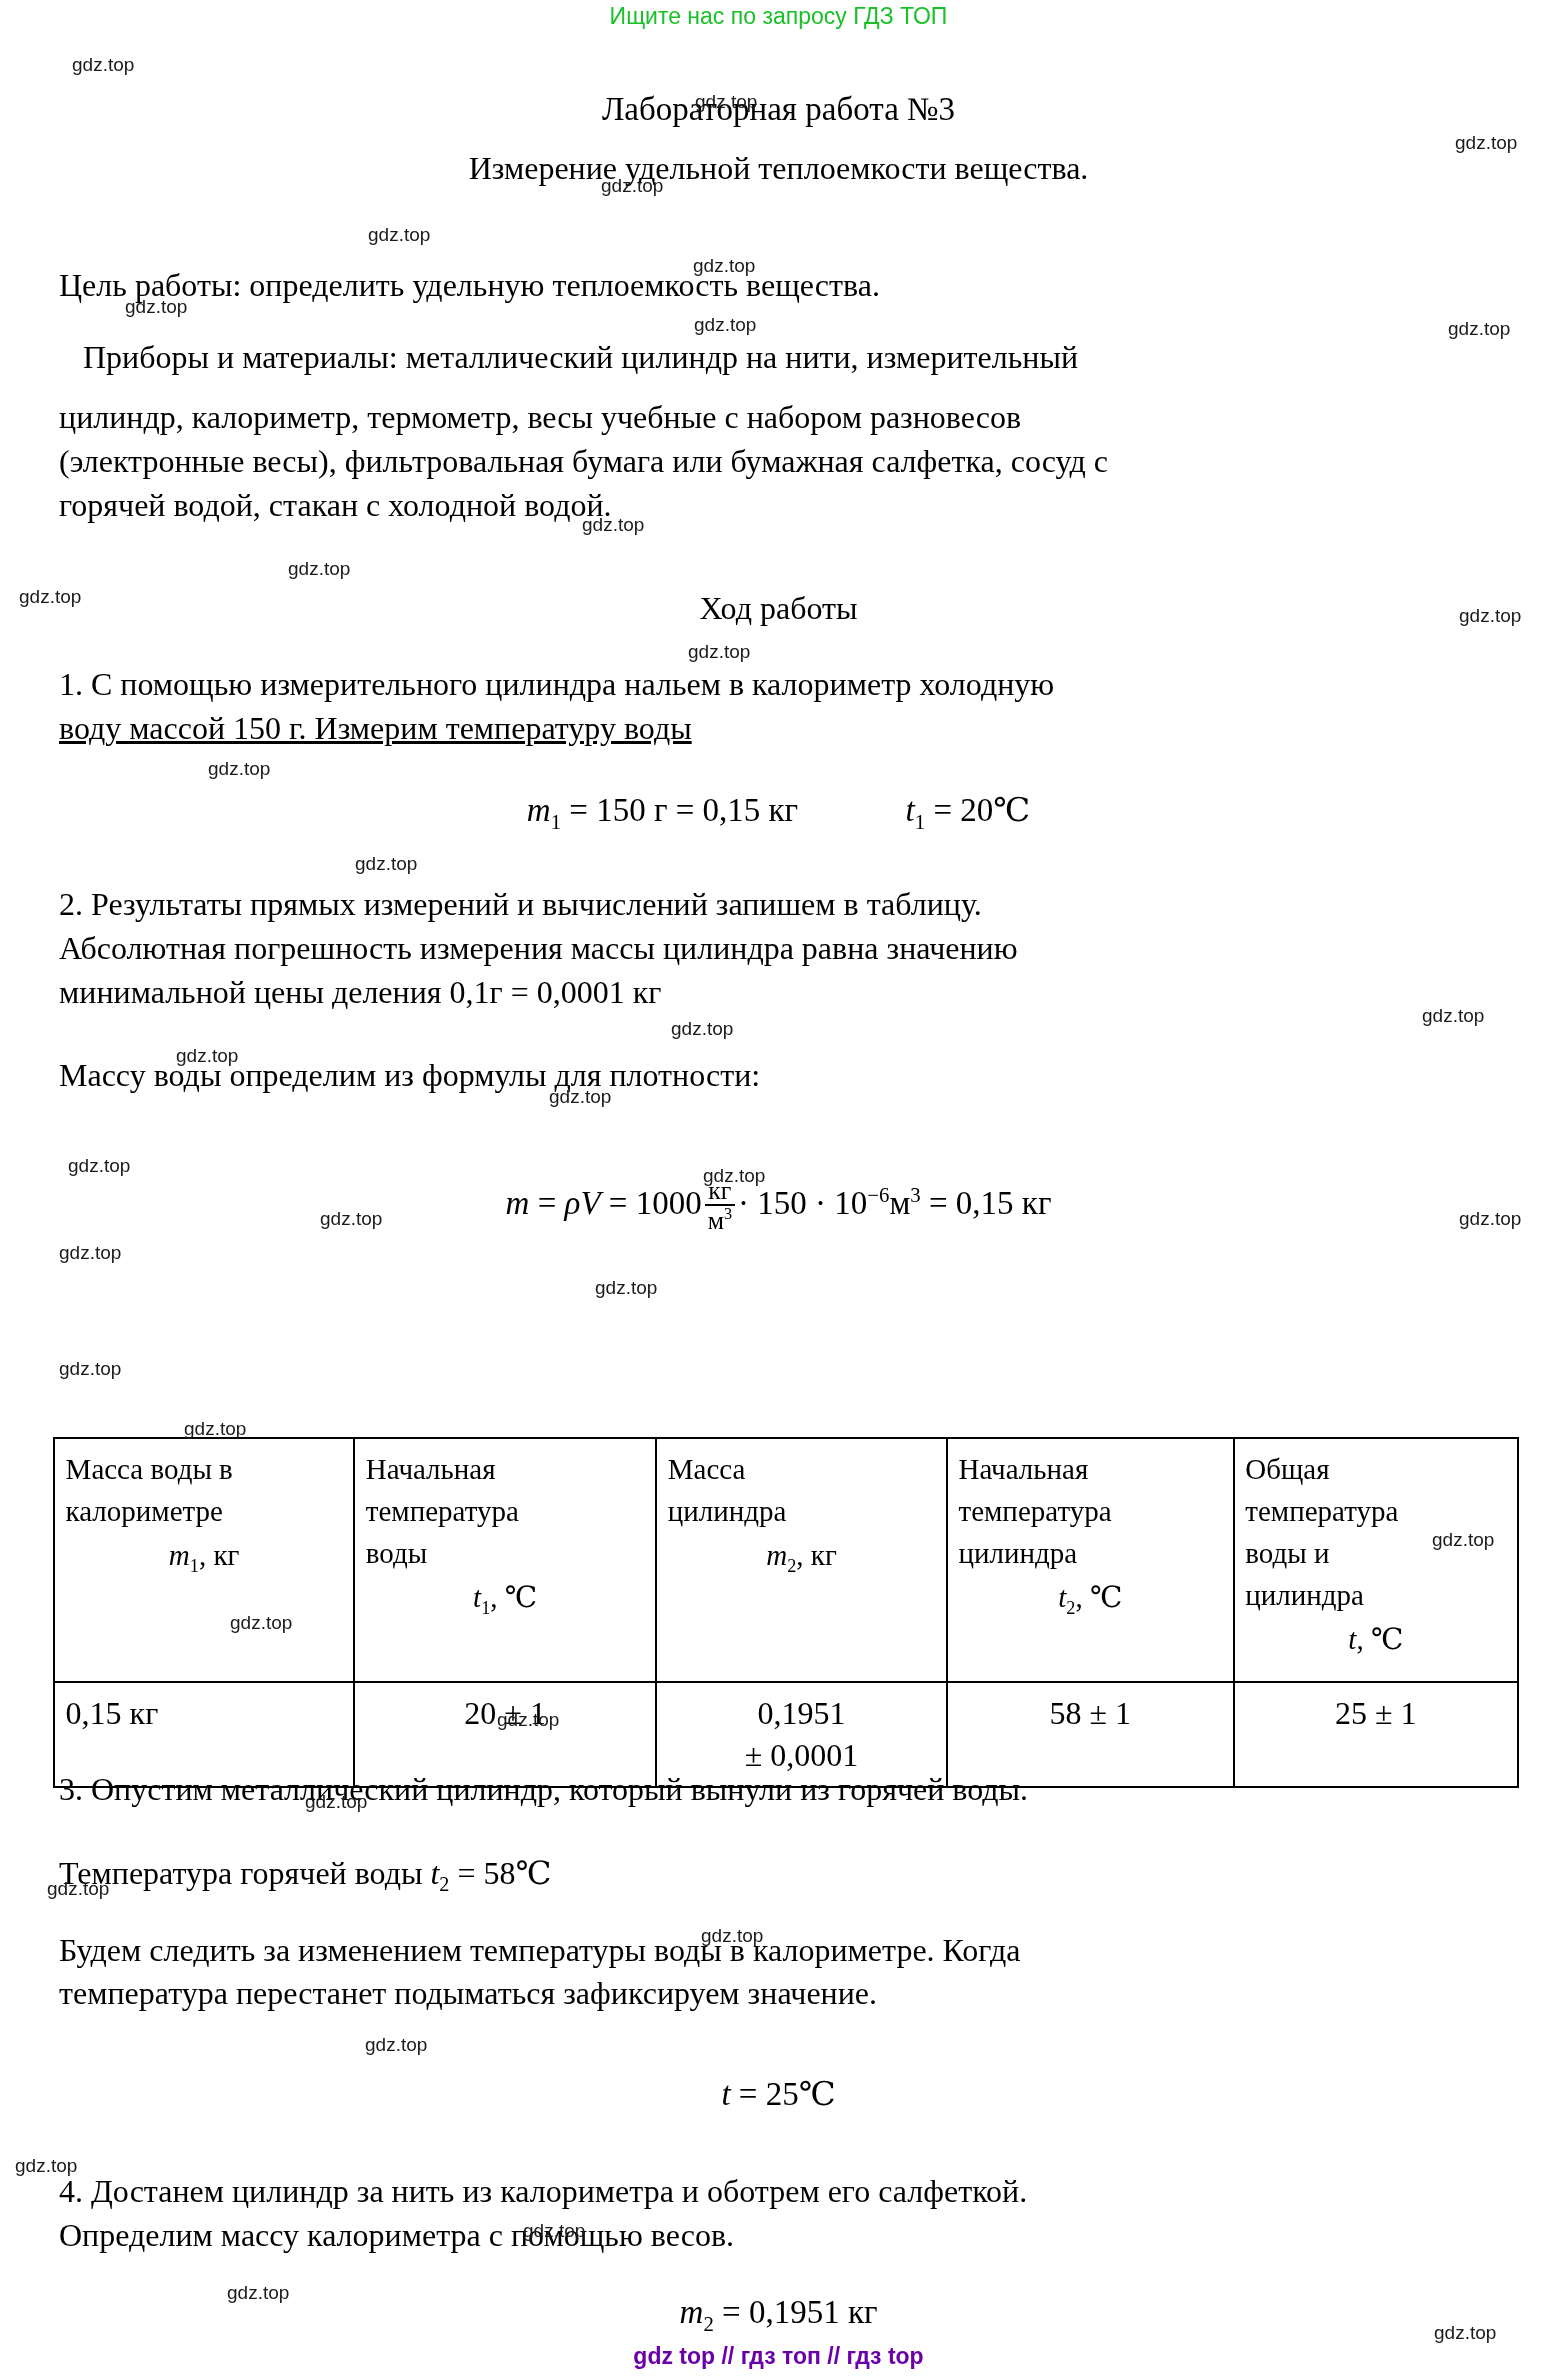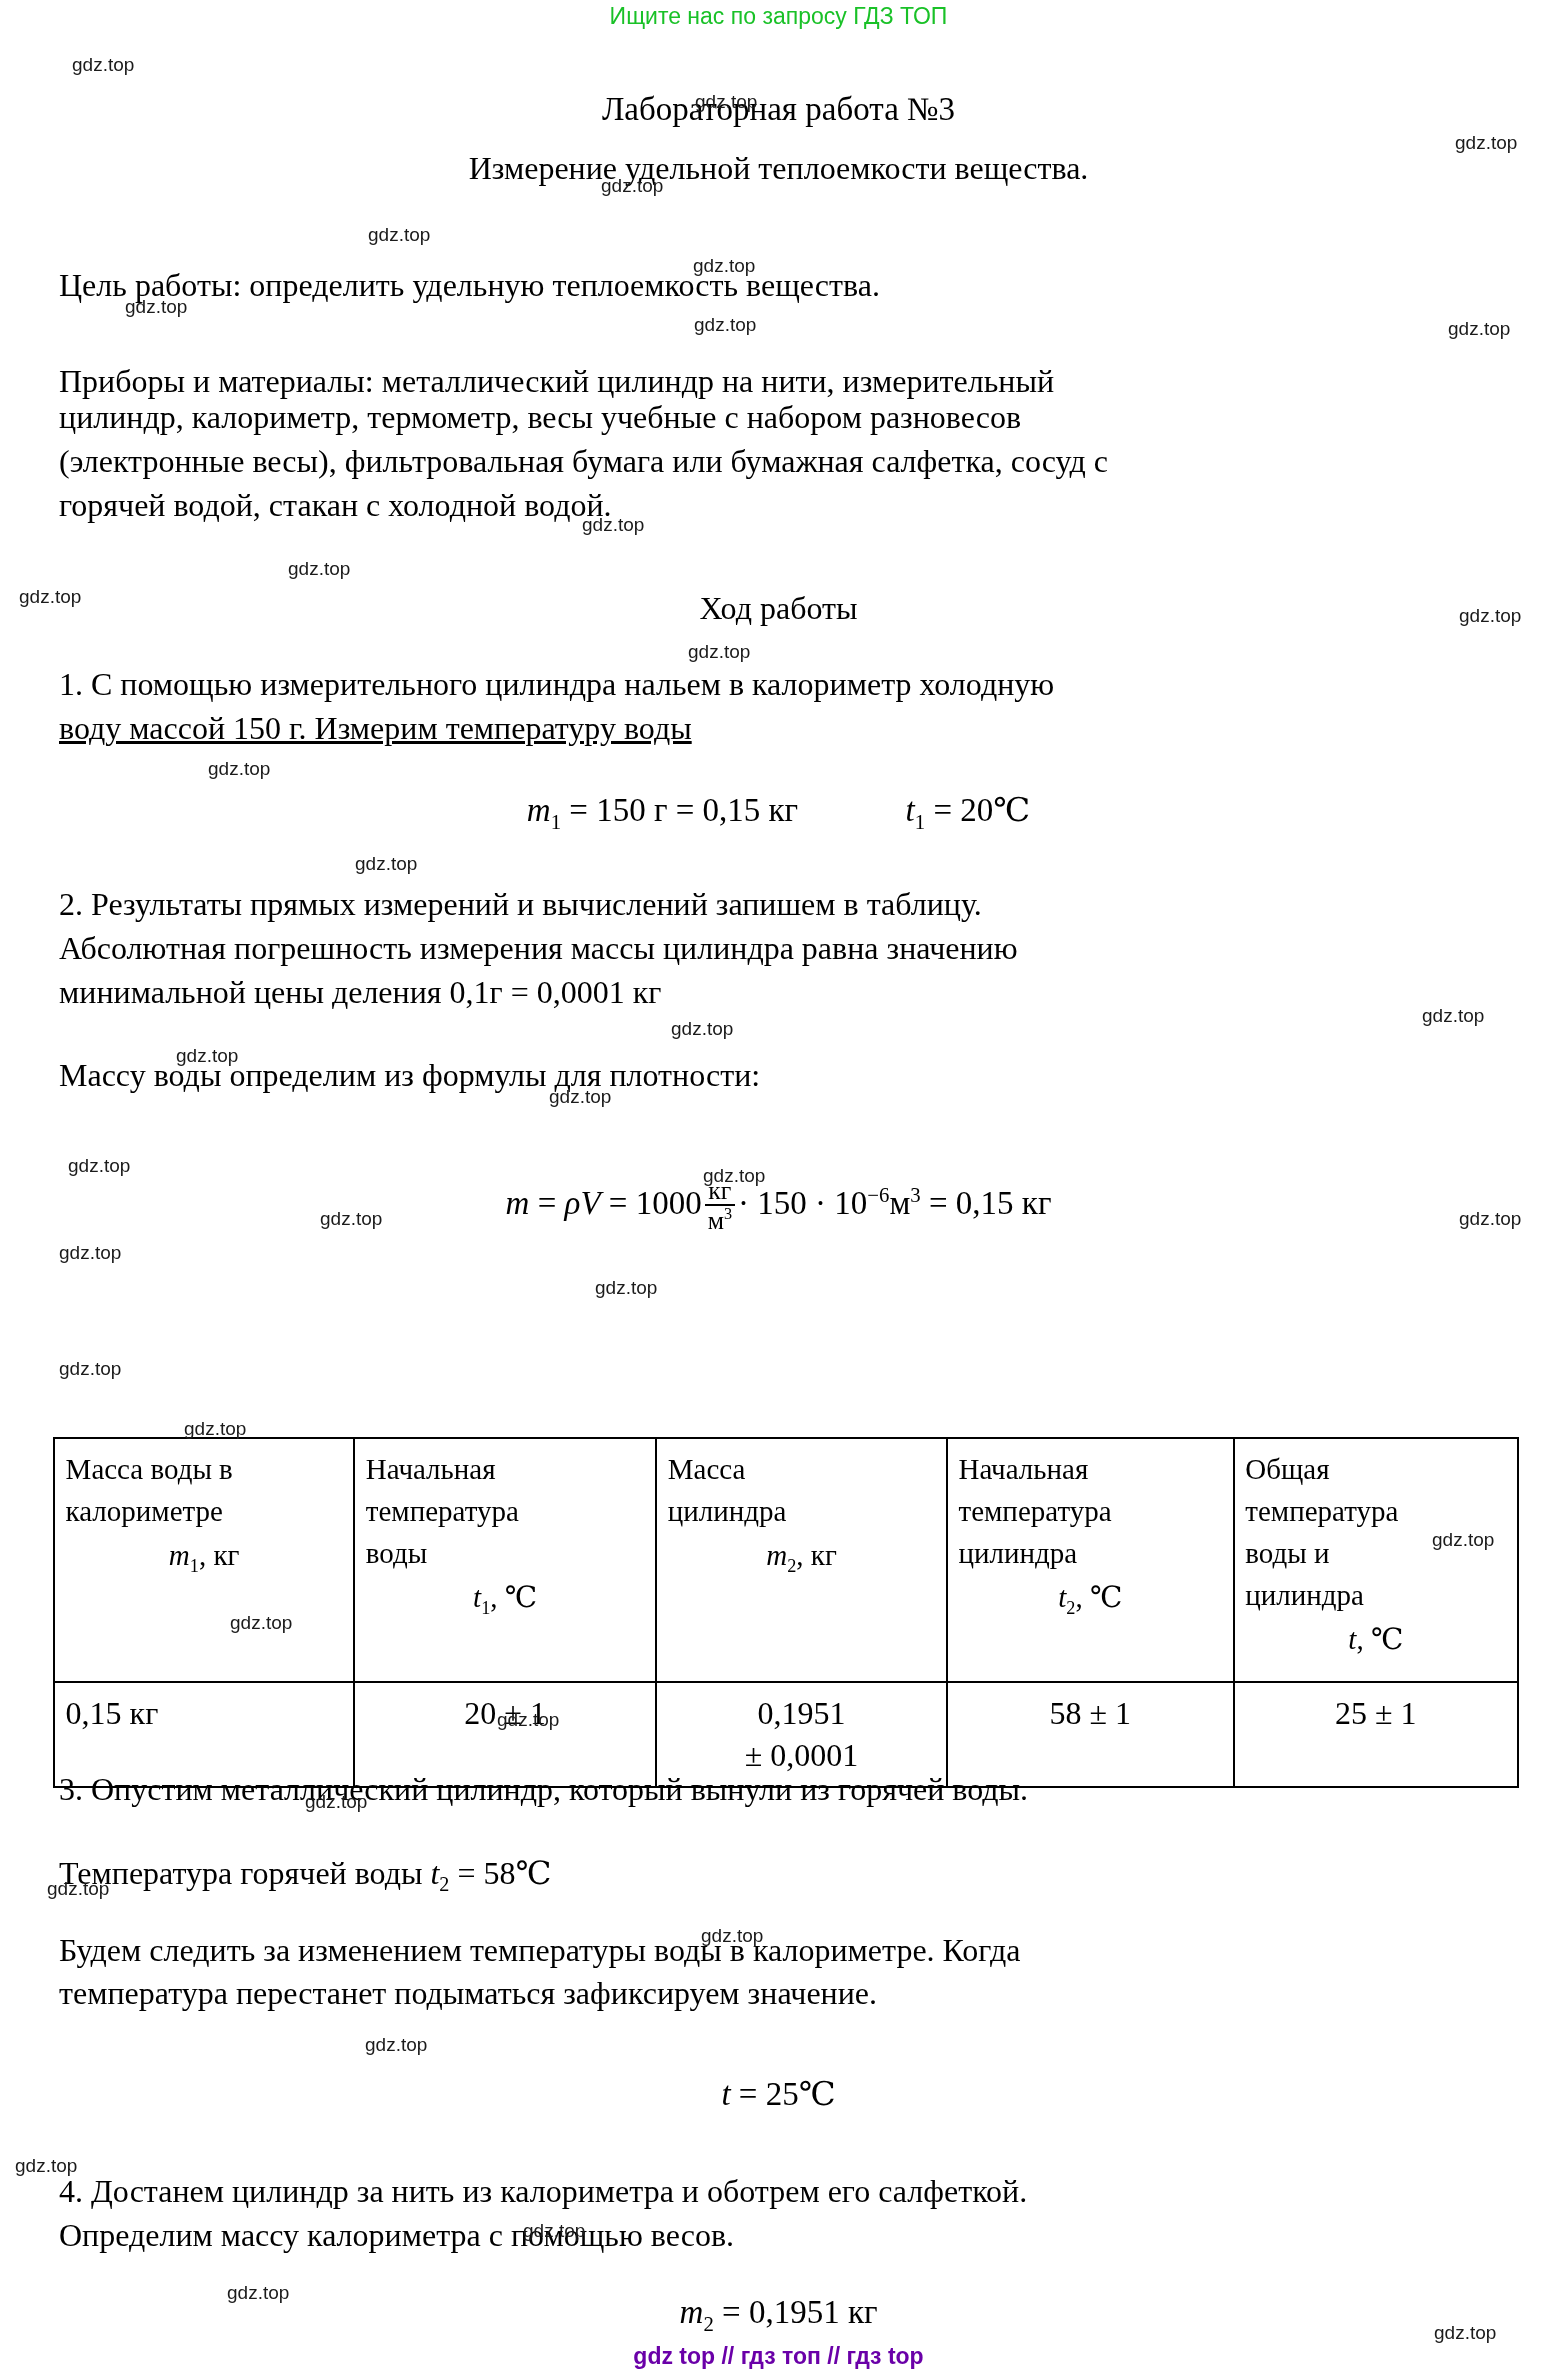--- a/index.html
+++ b/index.html
@@ -150,21 +150,21 @@
 
 <div id="page">
 
   <div class="abs hdr-promo">Ищите нас по запросу ГДЗ ТОП</div>
 
   <div class="abs doc-title" style="top:89px;">Лабораторная работа №3</div>
   <div class="abs doc-subtitle" style="top:148px;">Измерение удельной теплоемкости вещества.</div>
 
   <div class="abs para" style="top:264px;">Цель работы: определить удельную теплоемкость вещества.</div>
 
-  <div class="abs para" style="top:360px;">Приборы и материалы: металлический цилиндр на нити, измерительный</div>
+  <div class="abs para" style="top:336px;margin-left:24px;">Приборы и материалы: металлический цилиндр на нити, измерительный</div>
   <div class="abs para" style="top:396px;">цилиндр, калориметр, термометр, весы учебные с набором разновесов</div>
   <div class="abs para" style="top:440px;">(электронные весы), фильтровальная бумага или бумажная салфетка, сосуд с</div>
   <div class="abs para" style="top:484px;">горячей водой, стакан с холодной водой.</div>
 
   <div class="abs section-head" style="top:588px;">Ход работы</div>
 
   <div class="abs para" style="top:663px;">1. С помощью измерительного цилиндра нальем в калориметр холодную</div>
   <div class="abs para" style="top:707px;text-decoration:underline;">воду массой 150 г. Измерим температуру воды</div>
 
   <div class="abs formula" style="top:788px;">

